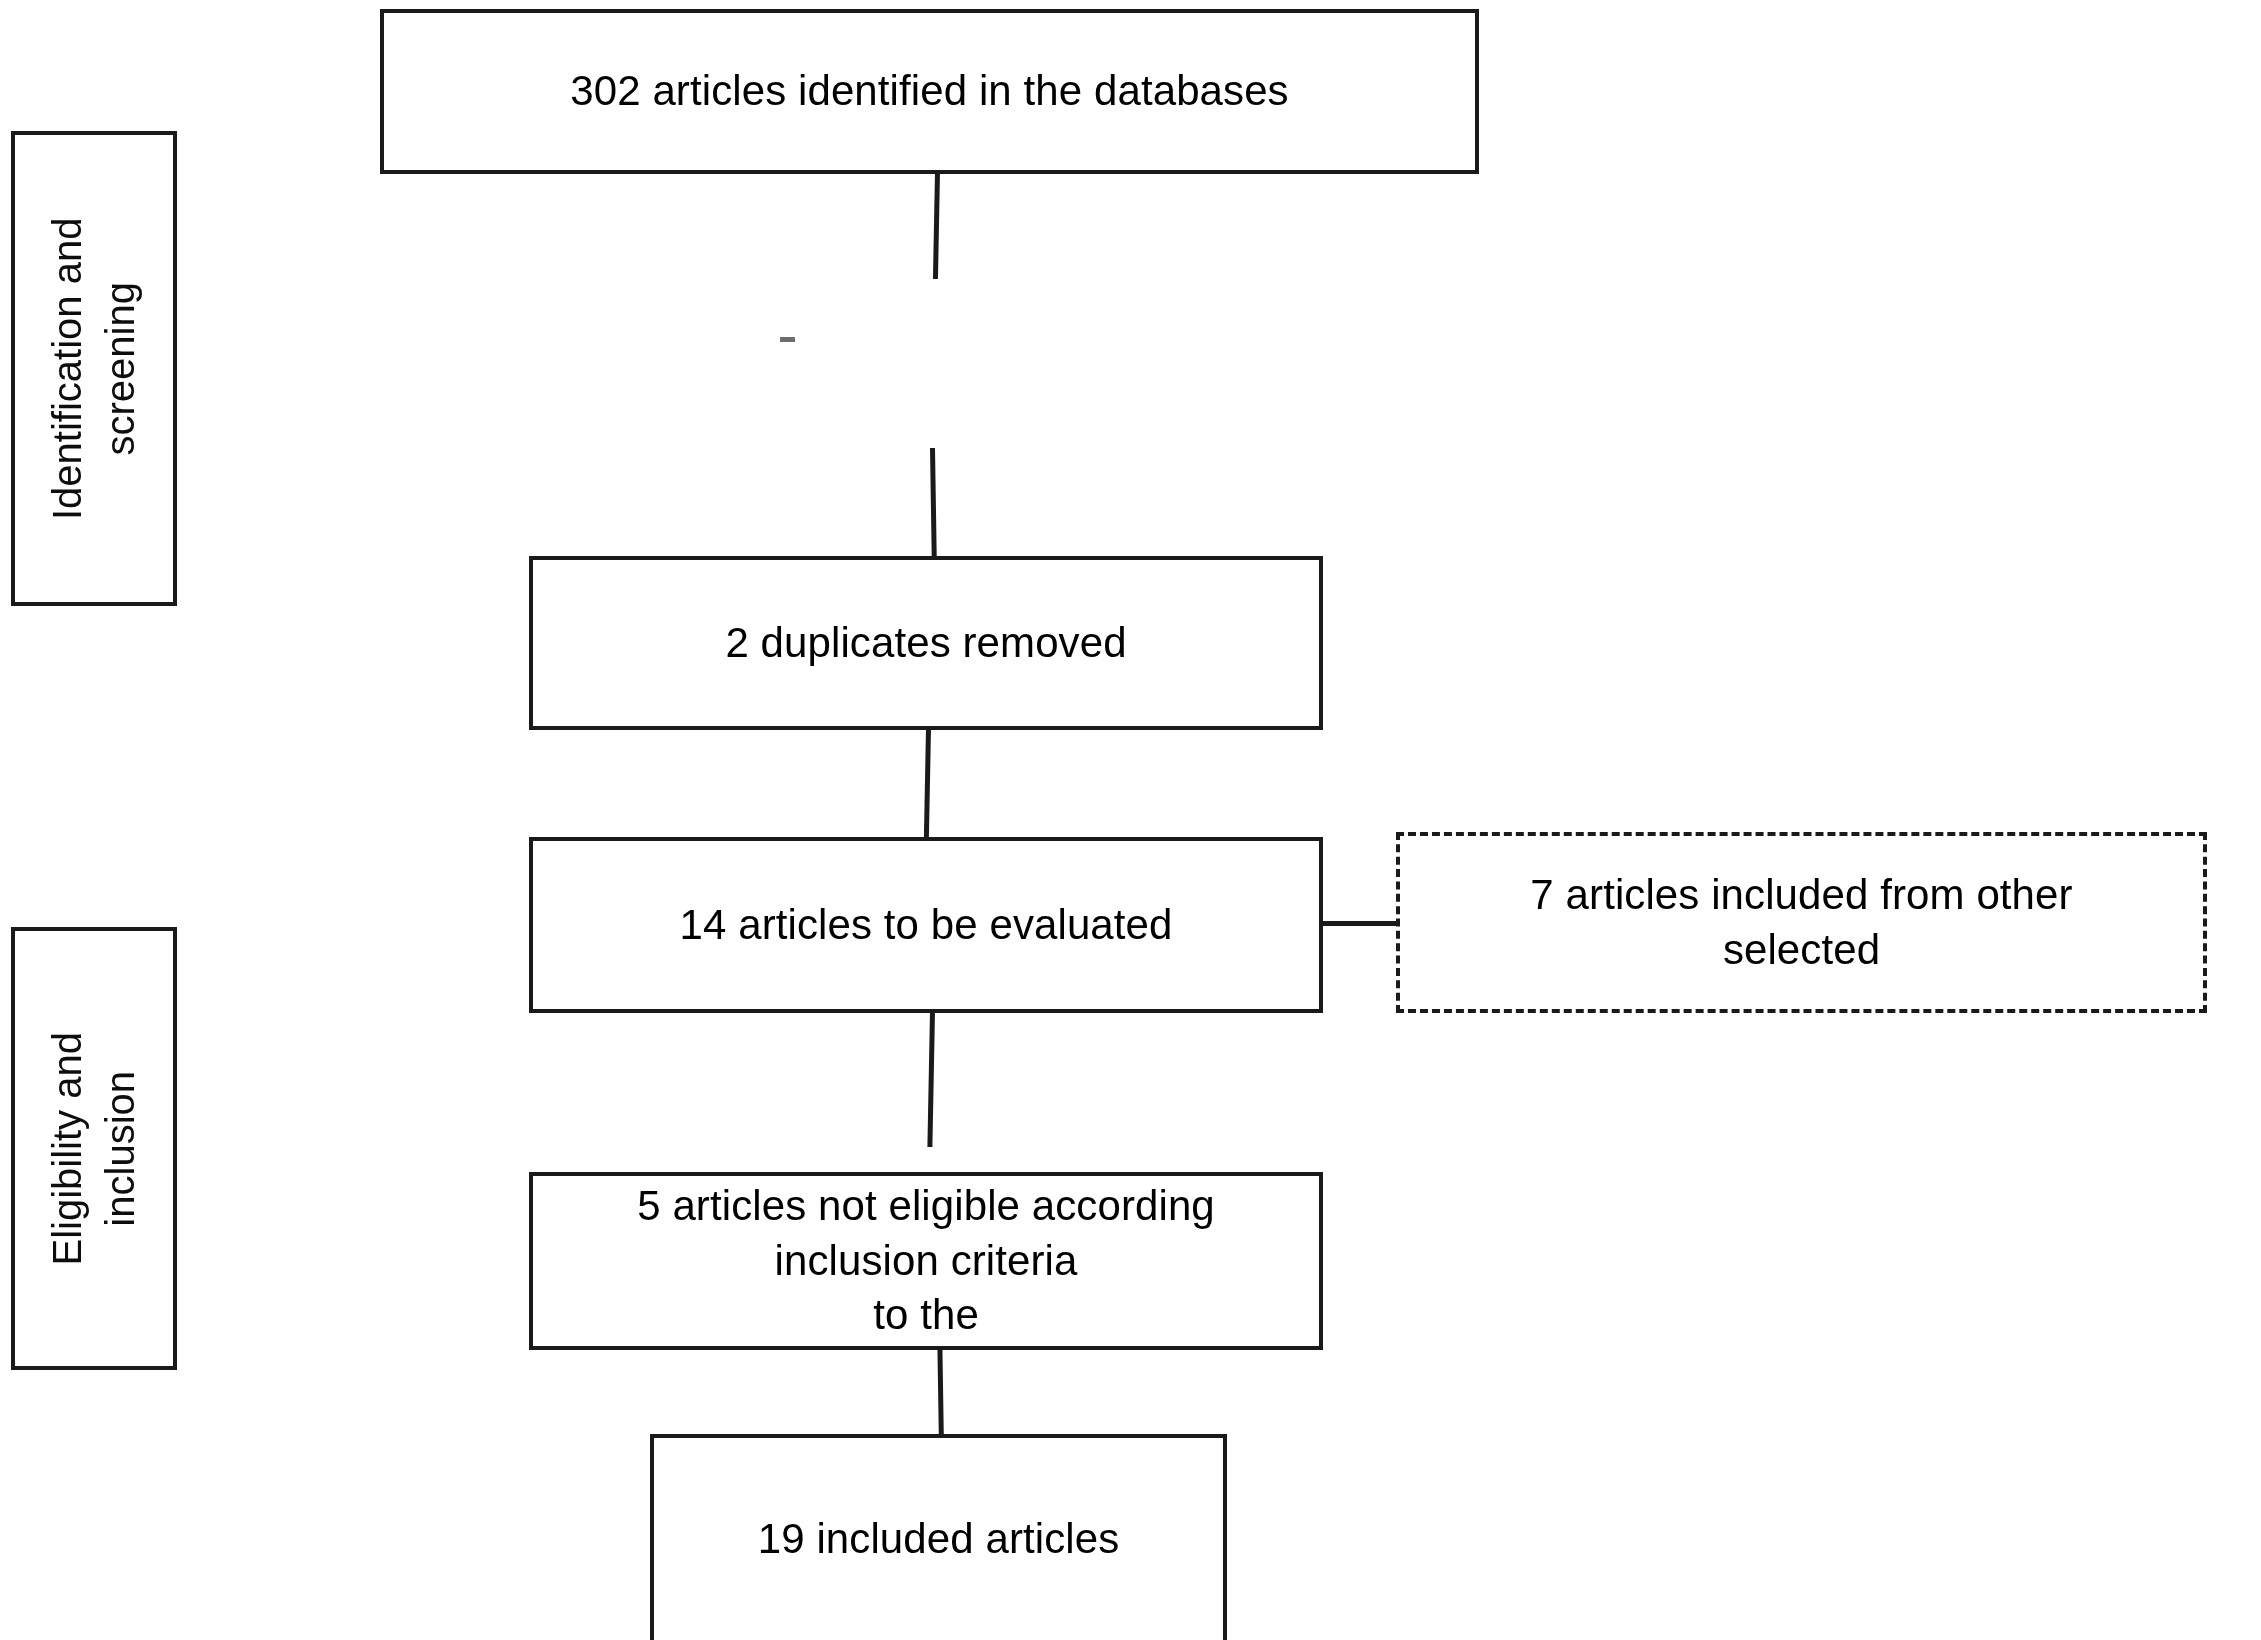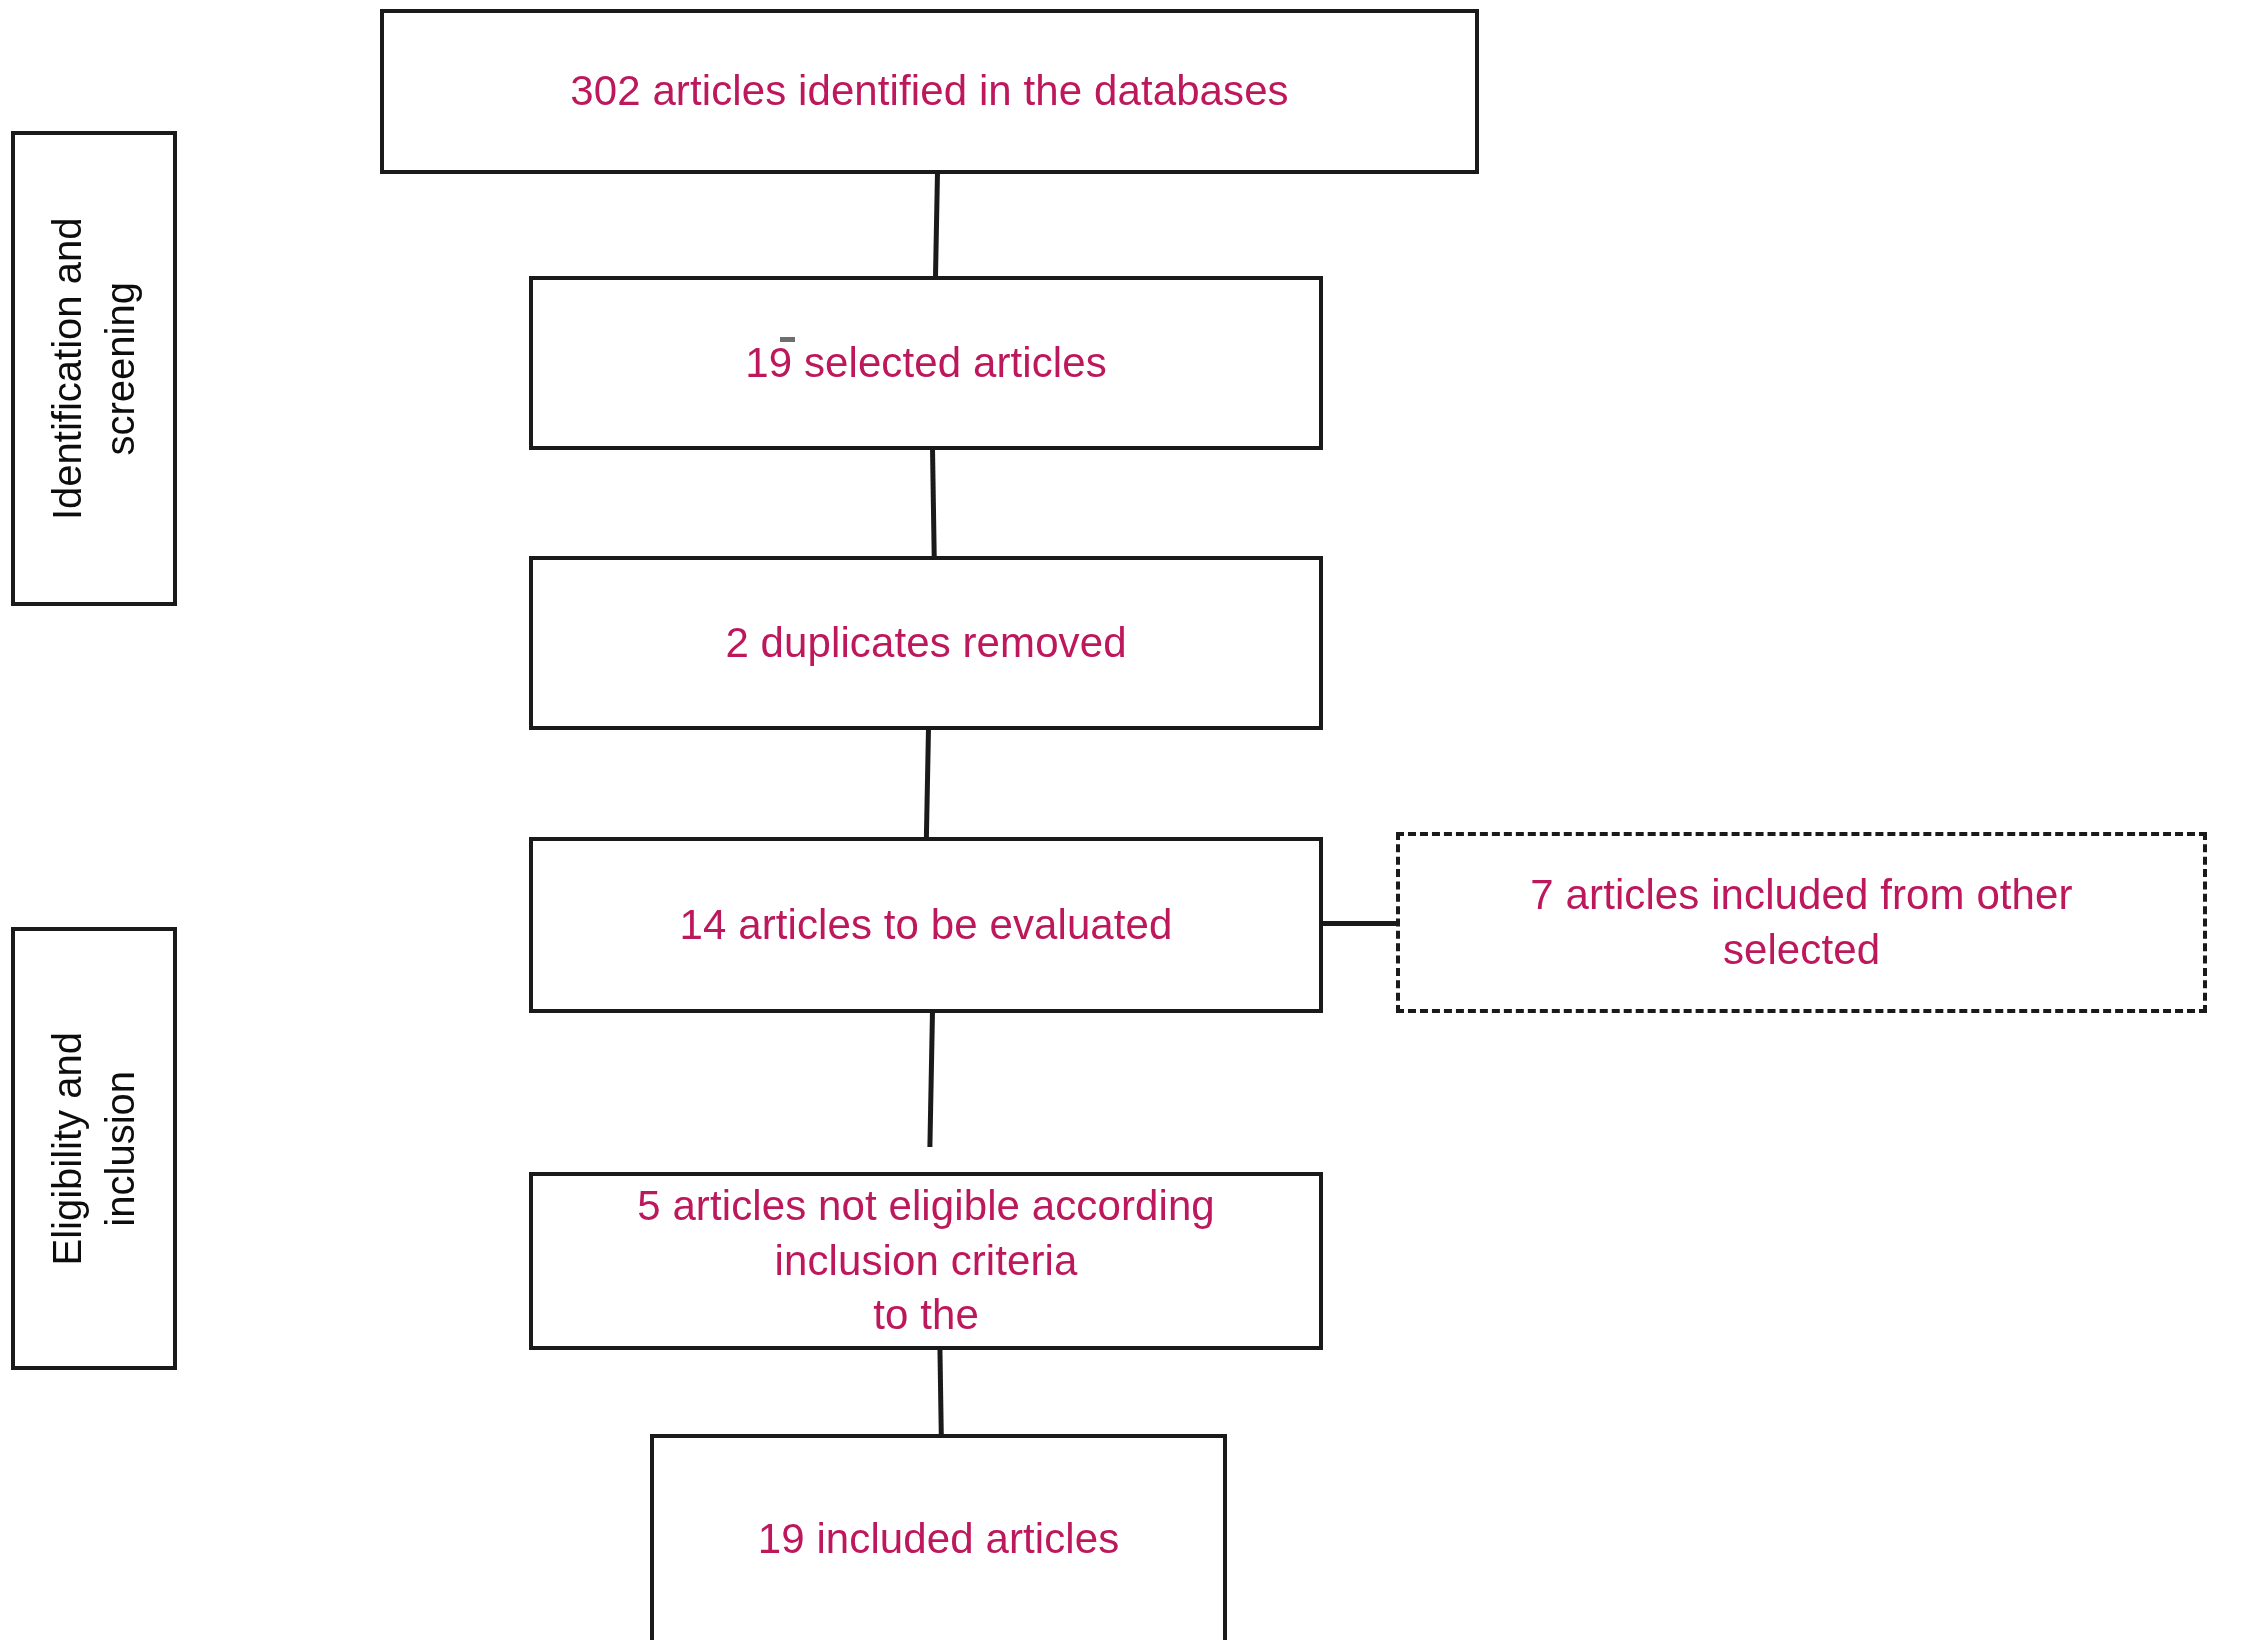--- a/index.html
+++ b/index.html
@@ -21,21 +21,21 @@
   
   .node {
     position: absolute;
     box-sizing: border-box;
     background: #ffffff;
     border: 4.5px solid #1a1a1a;
     display: flex;
     align-items: center;
     justify-content: center;
     text-align: center;
-    color: #be185d;
+    color: #000000;
     font-size: 42px;
     line-height: 1.30;
     letter-spacing: 0.1px;
     padding: 0 16.3px;
   }
   .node .lines {
     display: block;
     width: 100%;
   }
   .node .line {
@@ -124,25 +124,20 @@
   <div class="connector-v slant-left" style="left:930px; top:1011px; height:136px;"></div>
 
   <div class="connector-v slant-right" style="left:937px; top:1321px; height:116px;"></div>
 
   <div class="node" style="left:380px; top:9px; width:1099px; height:165px;">
     <span class="lines">
       <span class="line">302 articles identified in the databases</span>
     </span>
   </div>
 
-  <div class="node" style="left:529px; top:276px; width:794px; height:174px;">
-    <span class="lines">
-      <span class="line">19 selected articles</span>
-    </span>
-  </div>
   <div class="tick-artifact" style="left:780px; top:337px;"></div>
 
   <div class="node" style="left:529px; top:556px; width:794px; height:174px;">
     <span class="lines">
       <span class="line">2 duplicates removed</span>
     </span>
   </div>
 
   <div class="node" style="left:529px; top:837px; width:794px; height:176px;">
     <span class="lines">

